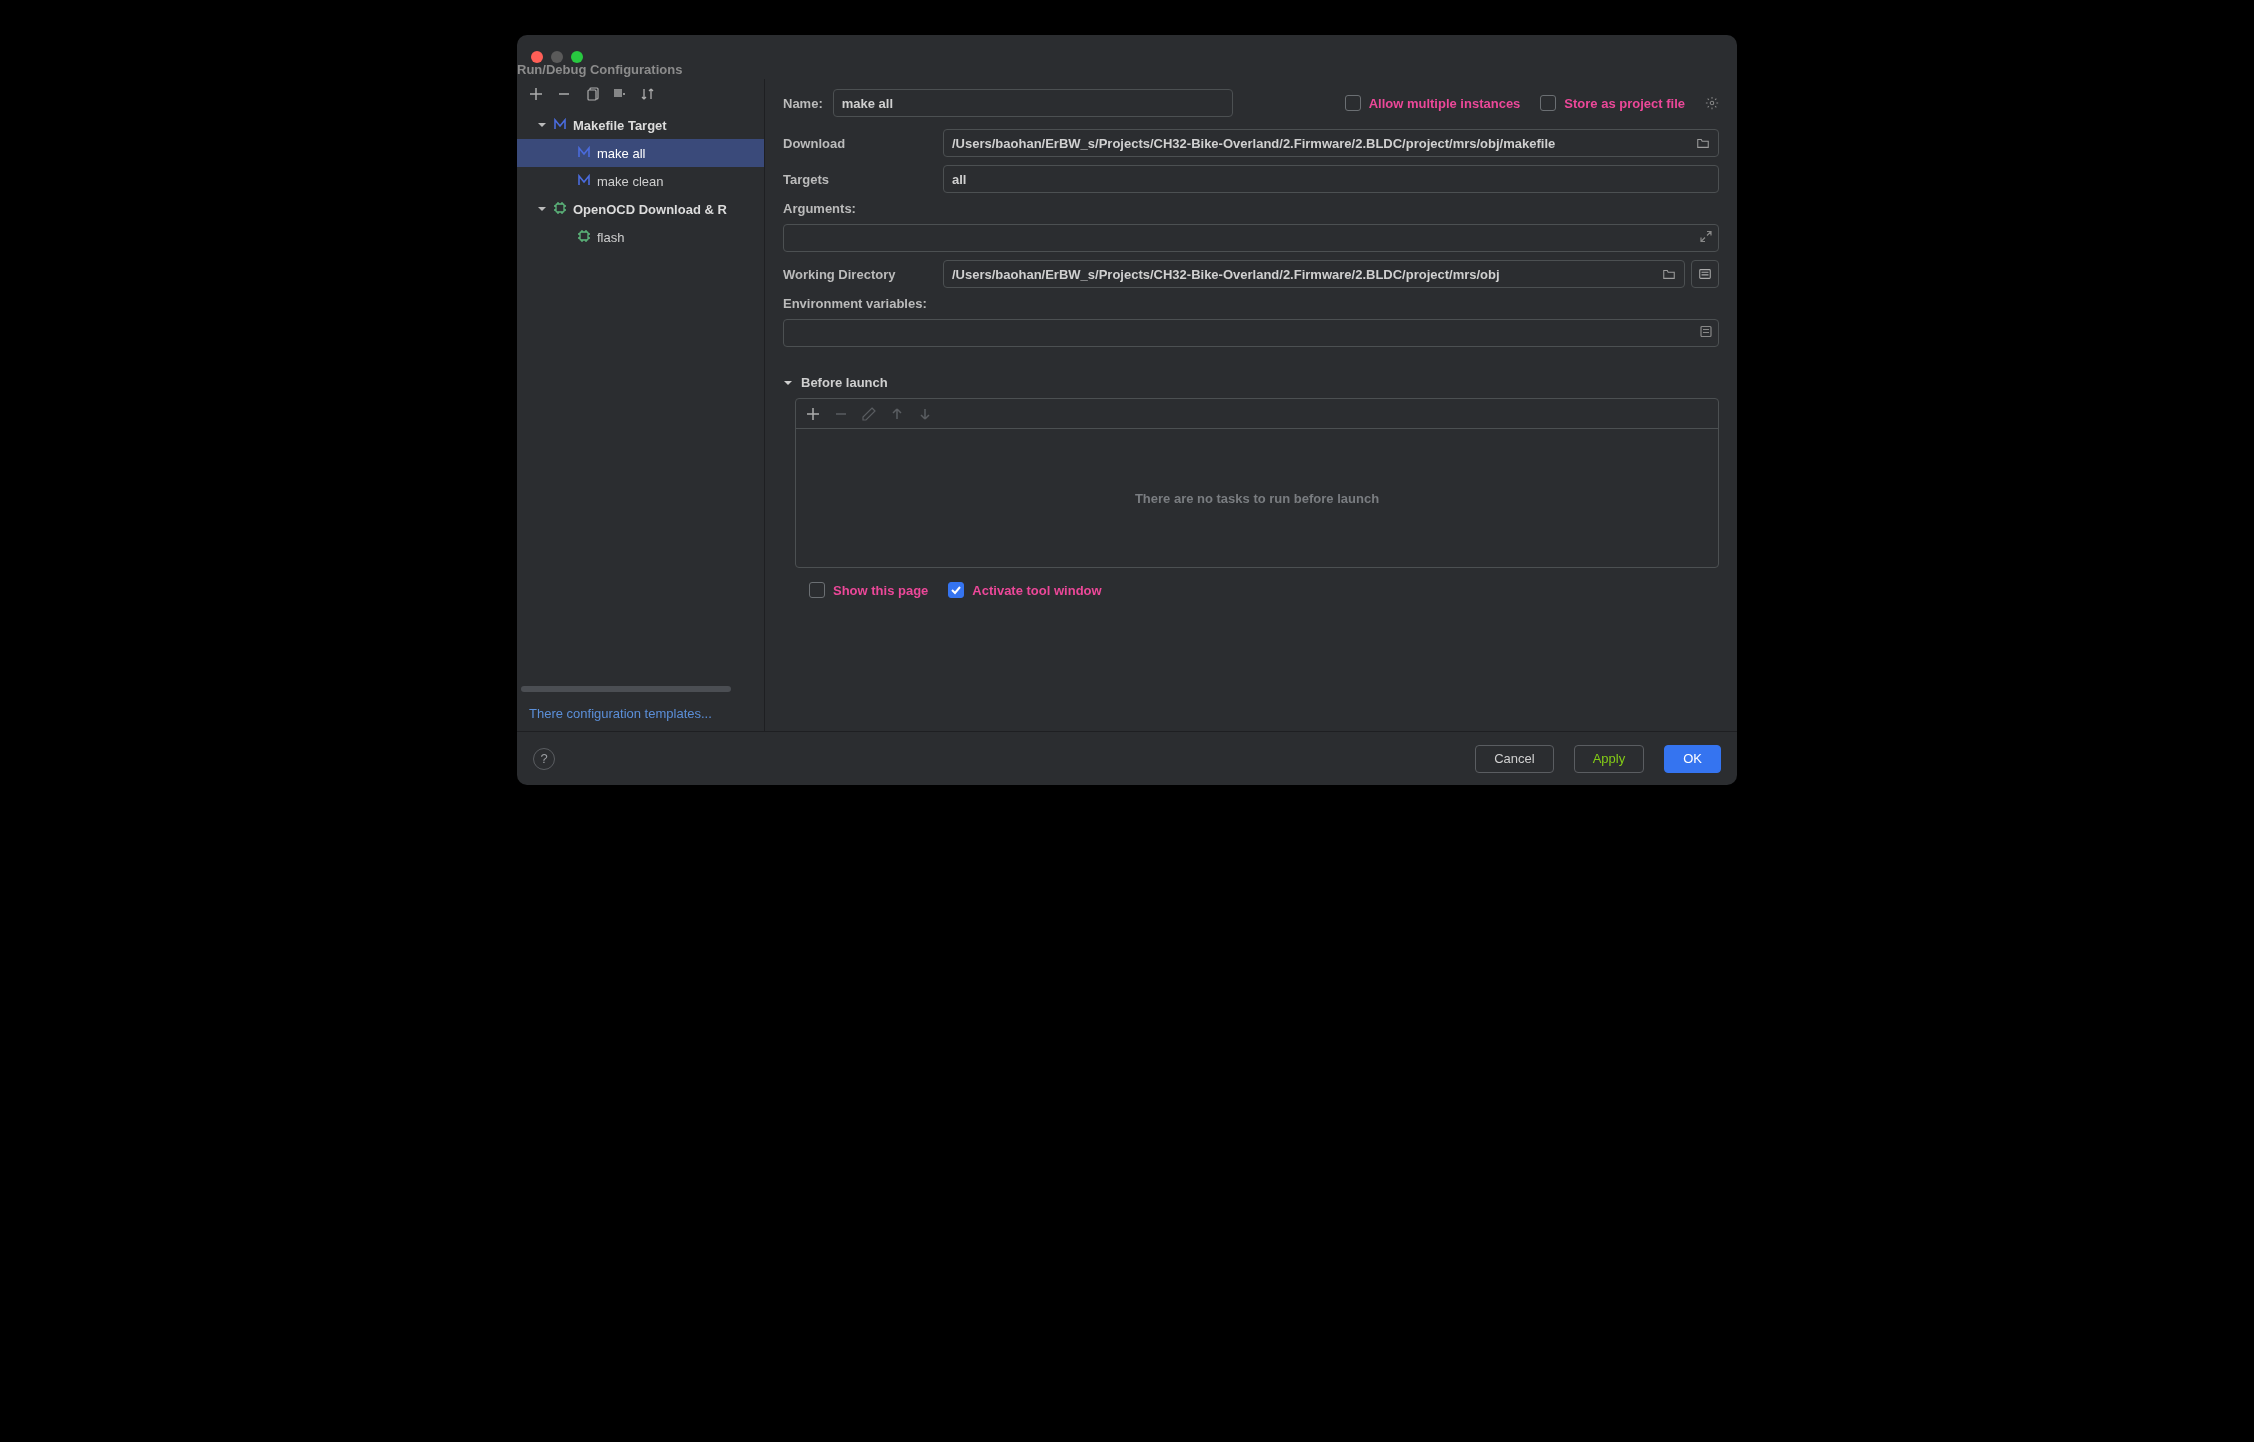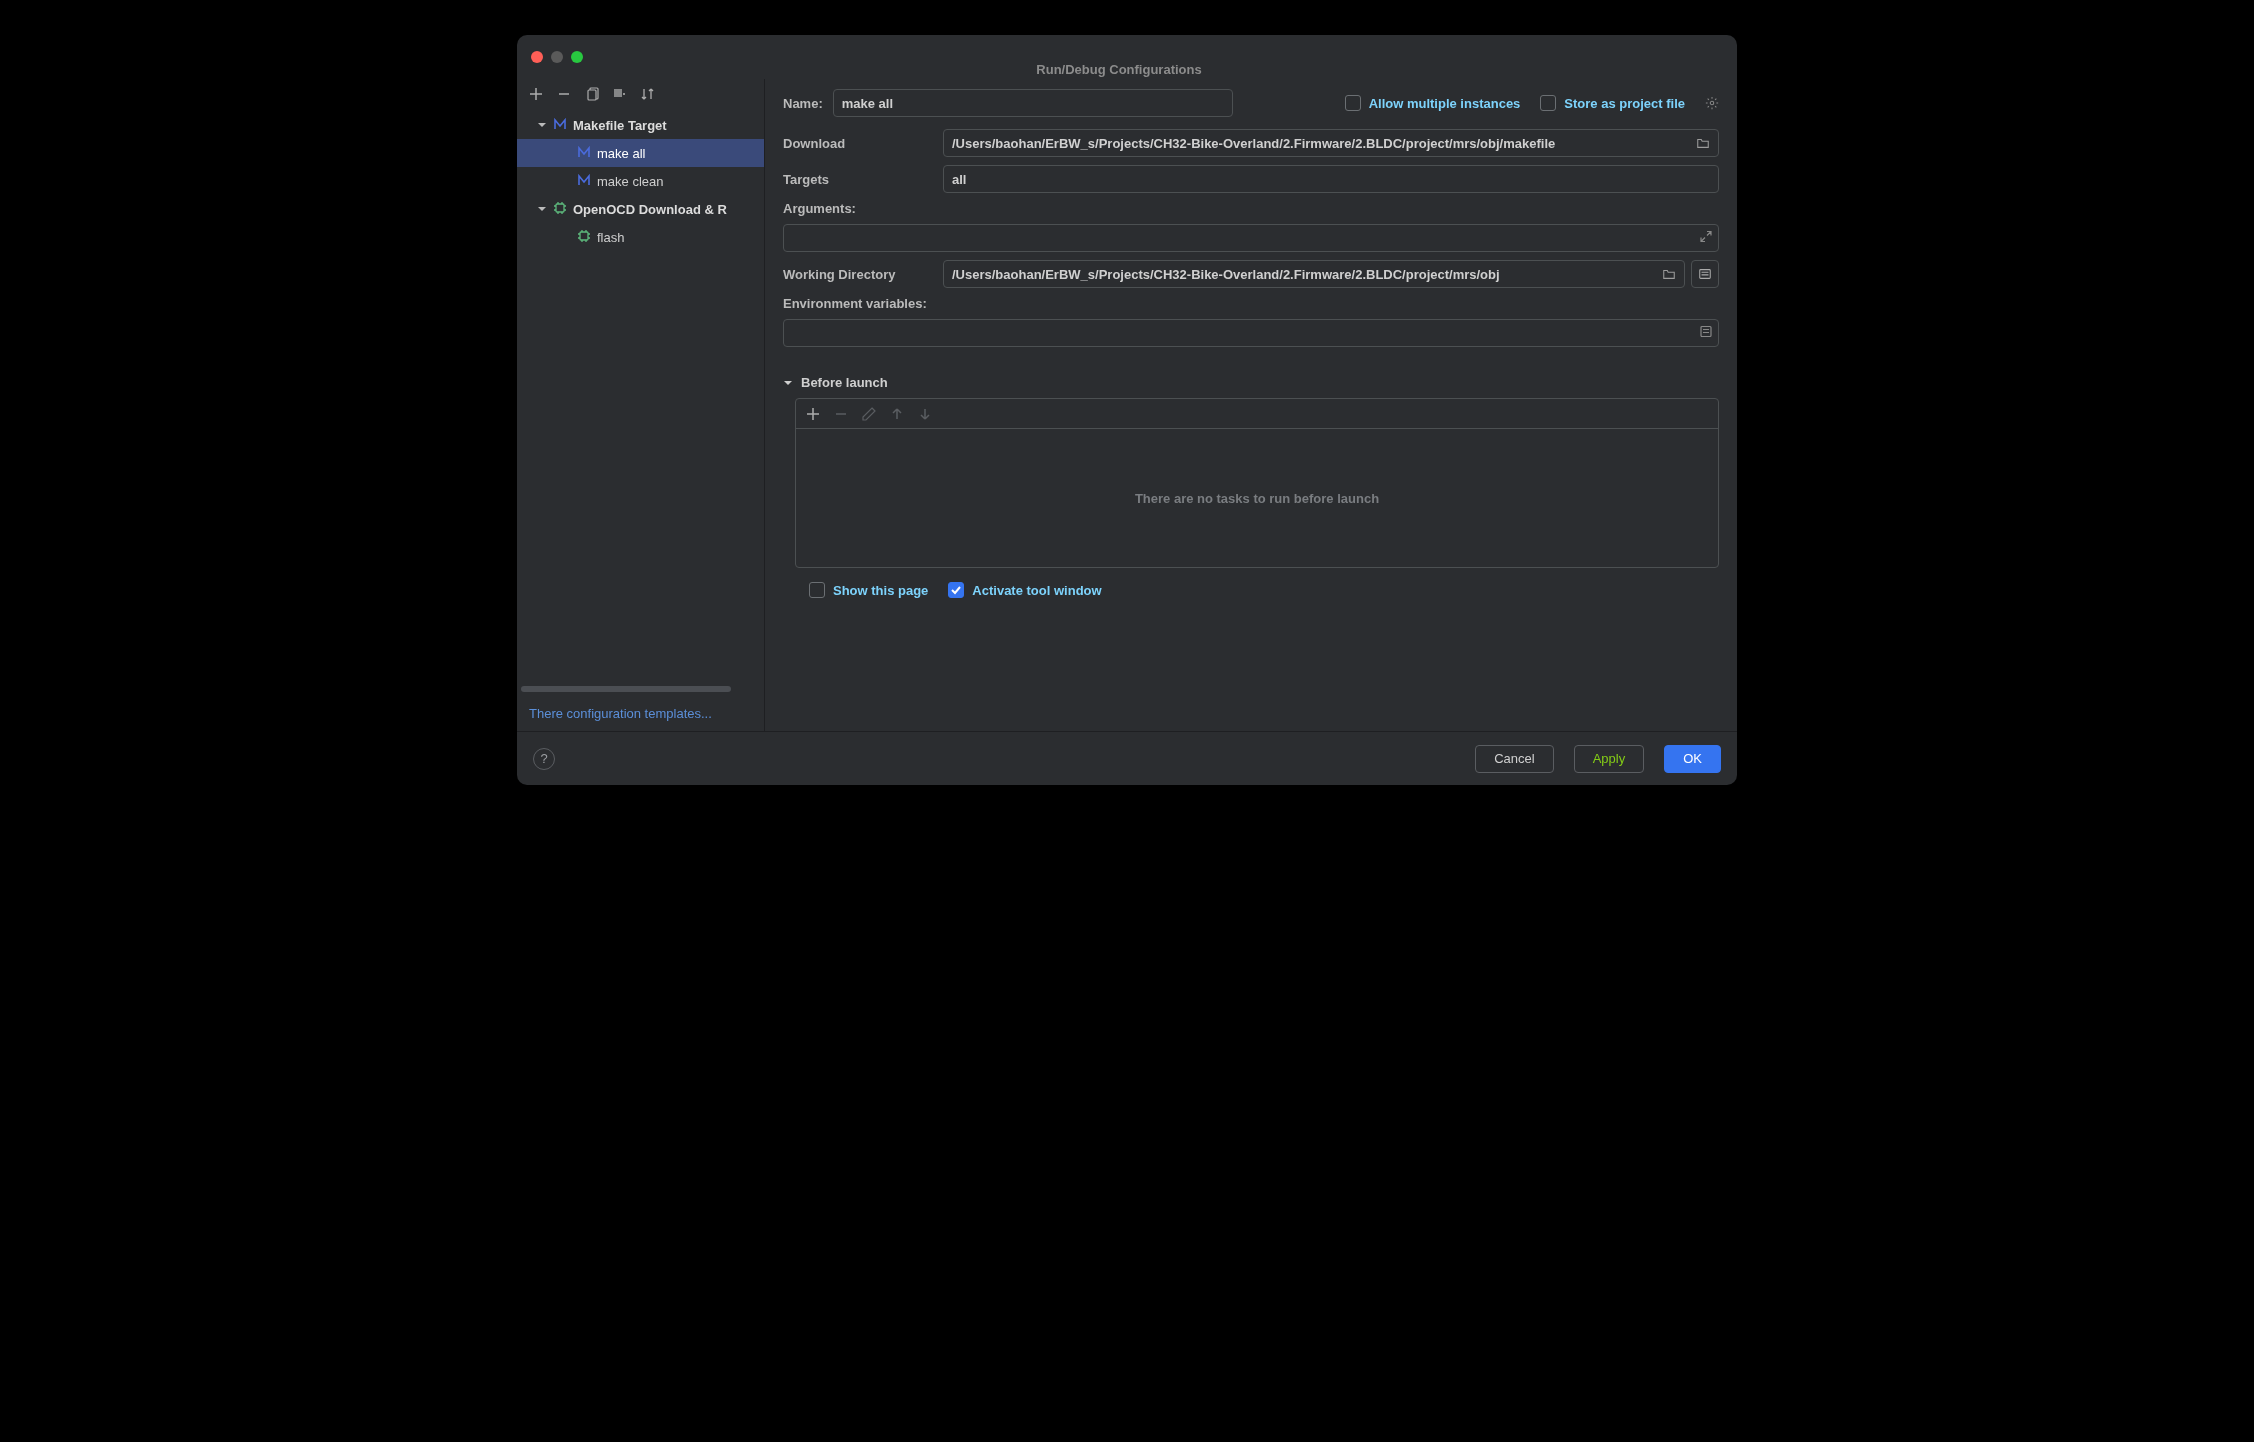--- a/index.html
+++ b/index.html
@@ -37,21 +37,20 @@
     gap: 8px;
     padding-left: 14px;
   }
   .tl { width: 12px; height: 12px; border-radius: 50%; }
   .tl.red { background: #ff5f57; }
   .tl.yellow { background: #5a5a5a; }
   .tl.green { background: #28c840; }
   .window-title {
     position: absolute;
     left: 0; right: 16px;
-    text-align: center;
     font-size: 13px;
     font-weight: 600;
     color: #8c8c8c;
     pointer-events: none;
     margin-top: 25px;
   }
   .content {
     flex: 1;
     display: flex;
     min-height: 0;
@@ -177,21 +176,21 @@
     display: flex;
     align-items: center;
     gap: 20px;
     margin-left: auto;
   }
   .checkbox {
     display: flex;
     align-items: center;
     gap: 8px;
     cursor: pointer;
-    color: #7dd3fc;
+    color: #ec4899;
   }
   .cb {
     width: 16px; height: 16px;
     border: 1px solid #6b6f73;
     border-radius: 3px;
     background: #2b2d30;
     display: flex; align-items:center; justify-content:center;
   }
   .cb.checked {
     background: #3574f0;

